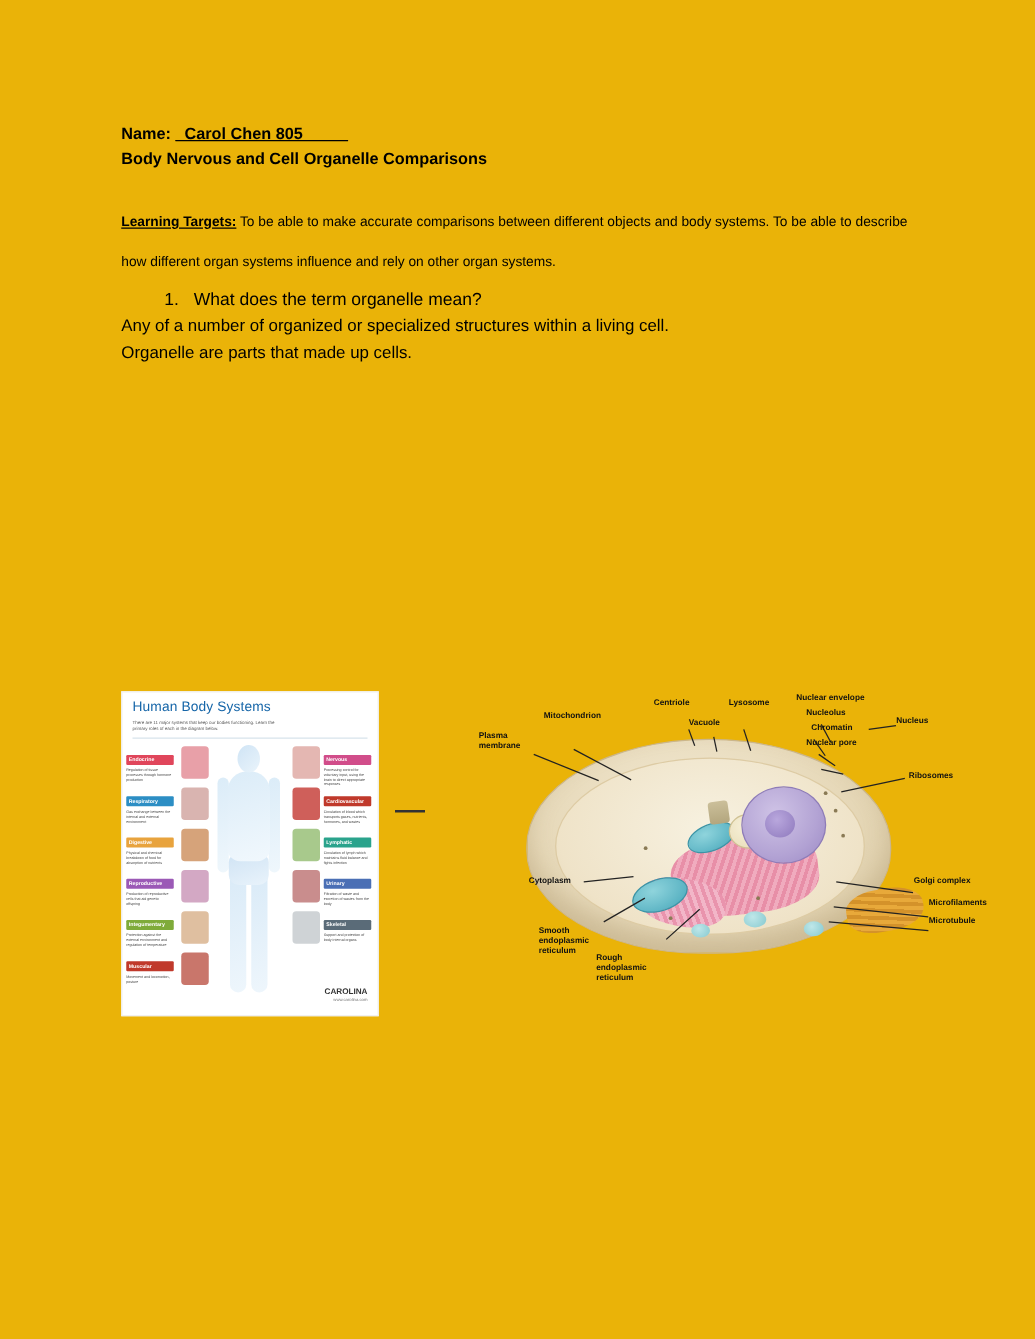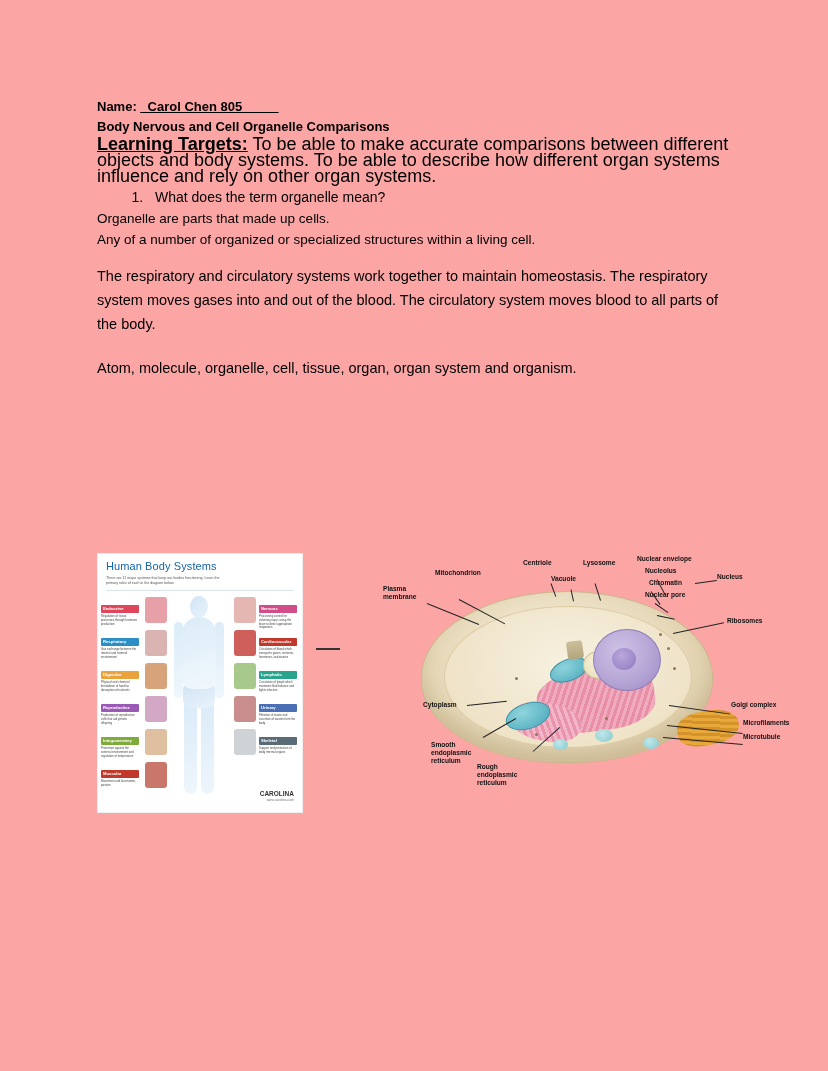--- a/index.html
+++ b/index.html
@@ -13,21 +13,21 @@
     font-family: "Liberation Sans", sans-serif;
     color: #000000;
     position: relative;
     overflow: hidden;
   }
   .page {
     position: absolute;
     left: 0; top: 0;
     width: 828px;
     height: 1071px;
-    background: #fca5a5;
+    background: #eab308;
   }
   .content {
     position: absolute;
     left: 97px;
     top: 97px;
     width: 638px;
   }
   .nameline {
     font-size: 13px;
     font-weight: bold;
@@ -36,22 +36,23 @@
   .nameline .underlined {
     text-decoration: underline;
   }
   .subtitle {
     font-size: 13px;
     font-weight: bold;
     line-height: 19px;
     margin-top: 1px;
   }
   .blk {
-    font-size: 18px;
-    line-height: 16px;
+    margin-top: 26px;
+    font-size: 11px;
+    line-height: 32px;
   }
   .lt-label {
     font-weight: bold;
     text-decoration: underline;
   }
   .sec-head {
     margin-top: 35px;
     font-size: 13.5px;
     font-weight: bold;
     text-decoration: underline;
@@ -356,30 +357,28 @@
     <div class="blk">
       <span class="lt-label">Learning Targets:</span><span> To be able to make accurate comparisons between different objects and body systems. To be able to describe how different organ systems influence and rely on other organ systems.</span>
     </div>
 
 
     <ol class="qlist">
       <li>
         <span class="qtext">What does the term organelle mean?</span>
       </li>
     </ol>
+    <div class="answer">Any of a number of organized or specialized structures within a living cell.</div>
     <div class="answer">Organelle are parts that made up cells.</div>
-    <div class="answer">Any of a number of organized or specialized structures within a living cell.</div>
 
     <div class="gap-sm"></div>
 
-    <div class="answer big">The respiratory and circulatory systems work together to maintain homeostasis. The respiratory system moves gases into and out of the blood. The circulatory system moves blood to all parts of the body.</div>
 
     <div class="gap-md"></div>
 
-    <div class="answer big">Atom, molecule, organelle, cell, tissue, organ, organ system and organism.</div>
 
   </div>
 
   <div class="figures">
 
     <div class="poster">
       <div class="poster-title">Human Body Systems</div>
       <div class="poster-sub">There are 11 major systems that keep our bodies functioning. Learn the primary roles of each in the diagram below.</div>
       <div class="poster-rule"></div>
 

